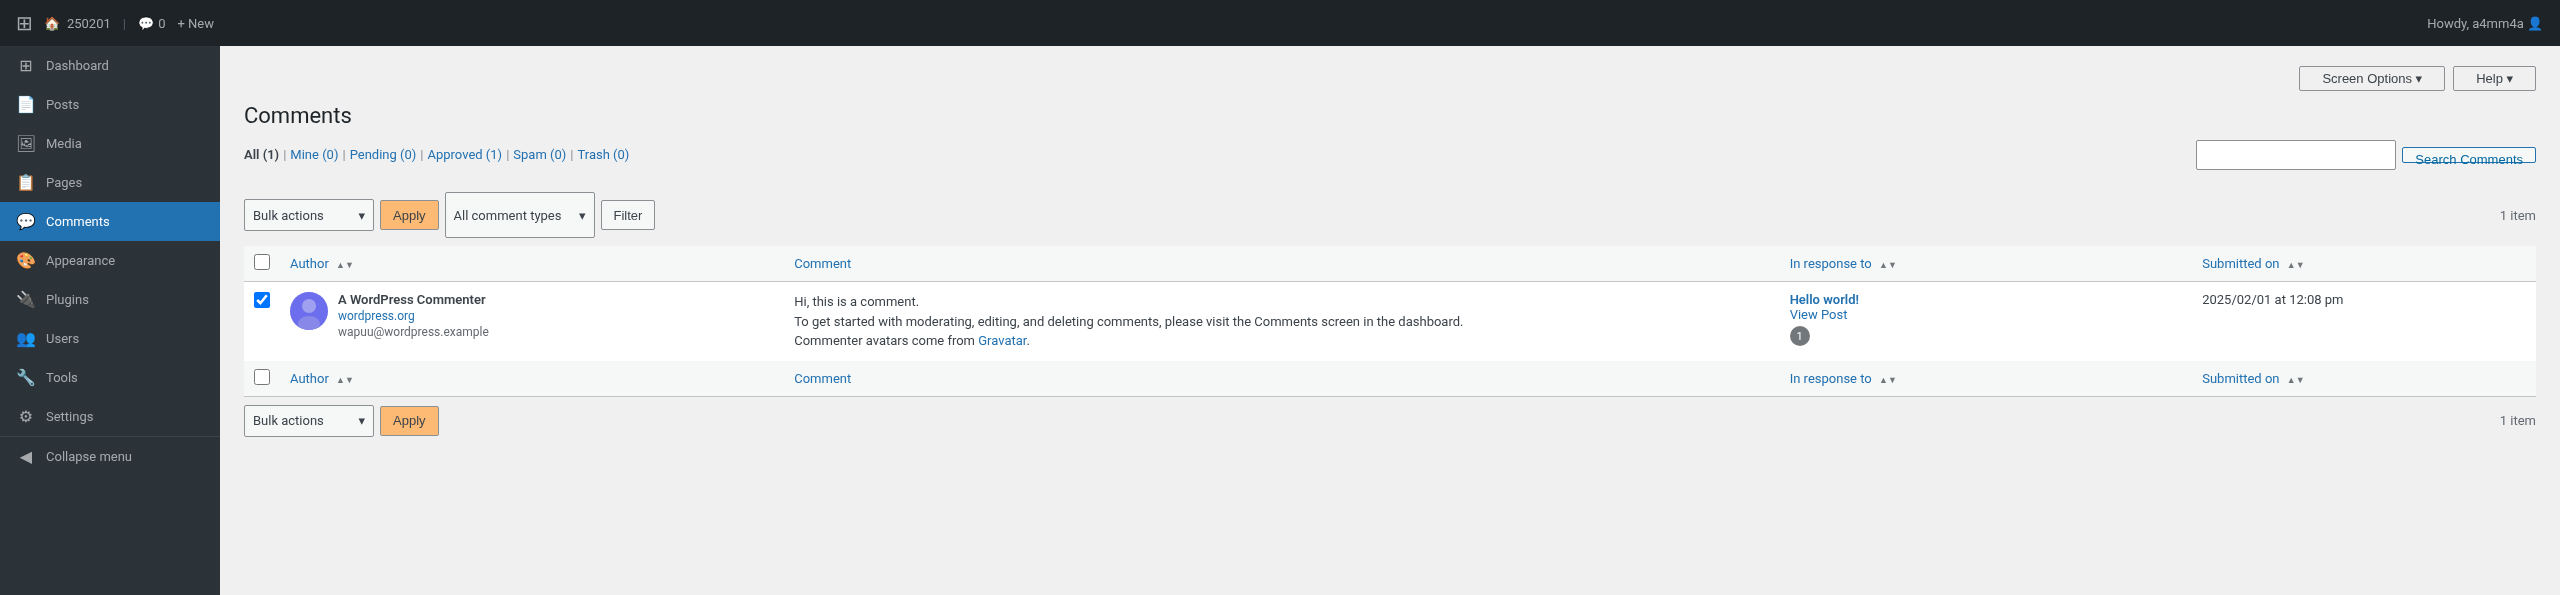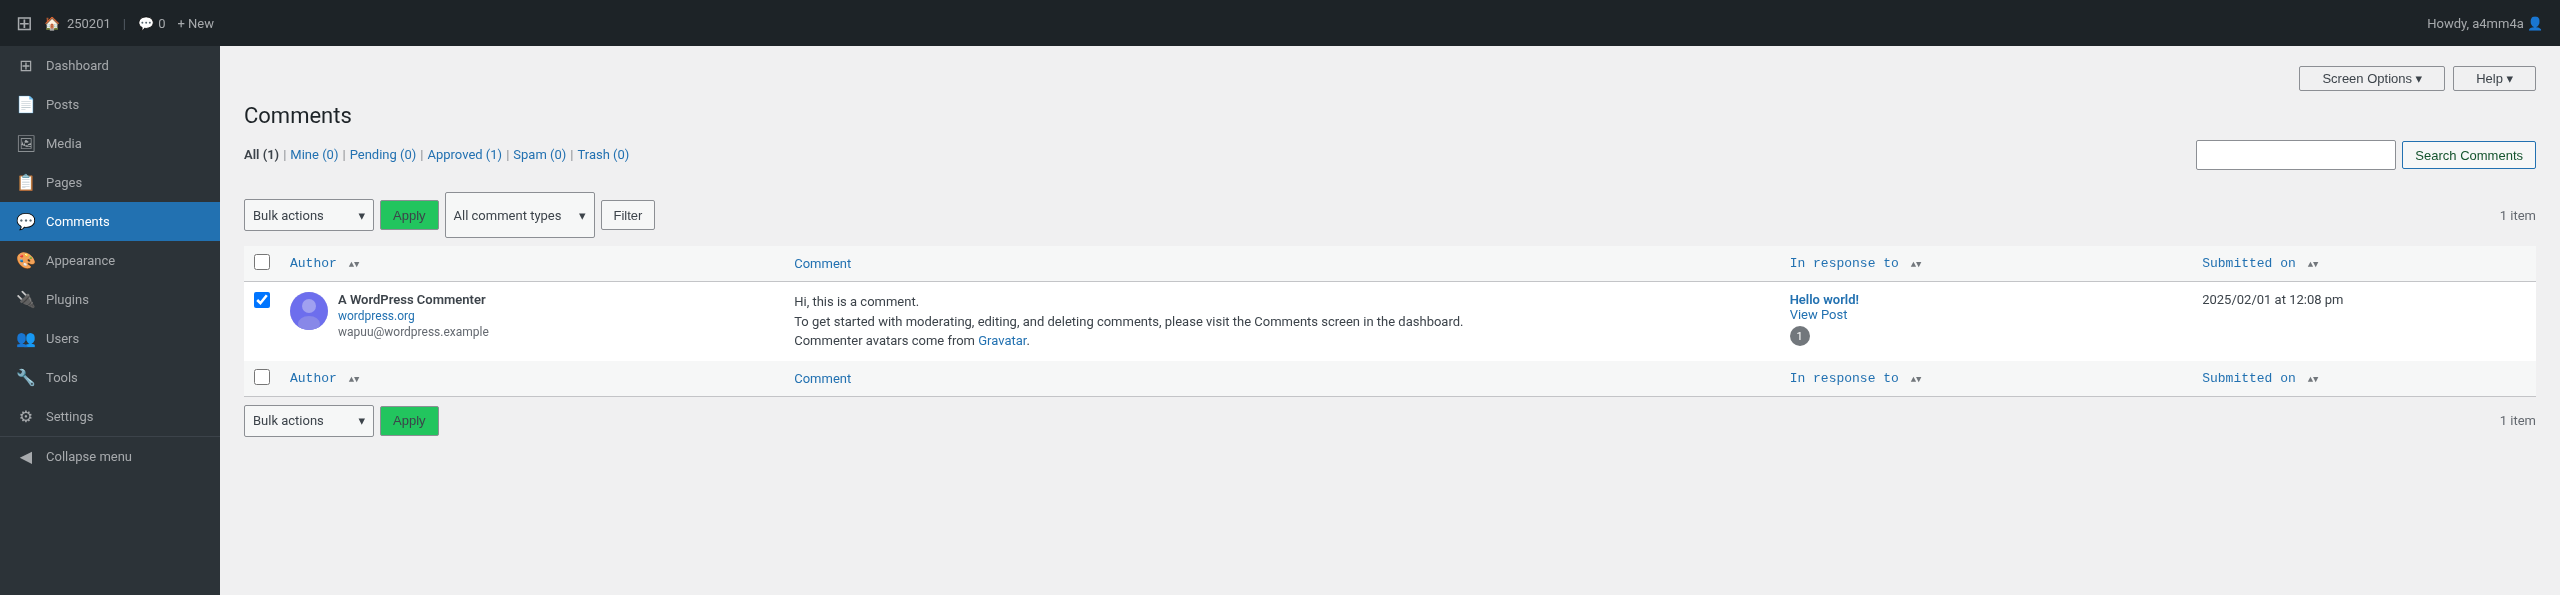--- a/index.html
+++ b/index.html
@@ -34,35 +34,35 @@
 
     
     .filter-links { display: flex; align-items: center; gap: 0; margin-bottom: 12px; font-size: 13px; flex-wrap: wrap; }
     .filter-links a { color: #2271b1; text-decoration: none; }
     .filter-links a.current { color: #3c434a; font-weight: 600; }
     .filter-links .sep { color: #8c8f94; margin: 0 4px; }
 
     
     .search-row { display: flex; justify-content: flex-end; align-items: center; gap: 6px; margin-bottom: 10px; }
     .search-input { border: 1px solid #8c8f94; border-radius: 2px; padding: 4px 8px; font-size: 13px; width: 200px; height: 30px; }
-    .search-btn { background: #f6f7f7; border: 1px solid #2271b1; border-radius: 2px; padding: 4px 12px; font-size: 13px; color: #14532d; cursor: pointer; height: 28px; }
+    .search-btn { background: #f6f7f7; border: 1px solid #2271b1; border-radius: 2px; padding: 4px 12px; font-size: 13px; color: #0369a1; cursor: pointer; height: 16px; }
 
     
     .toolbar { display: flex; align-items: center; gap: 6px; margin-bottom: 8px; justify-content: space-between; }
     .toolbar-left { display: flex; align-items: center; gap: 6px; }
     .toolbar-right { font-size: 13px; color: #646970; }
     .bulk-select { background: #f6f7f7; border: 1px solid #8c8f94; border-radius: 2px; padding: 4px 8px; font-size: 13px; cursor: pointer; height: 32px; min-width: 130px; display: flex; align-items: center; justify-content: space-between; gap: 8px; }
-    .apply-btn { background: #22c55e; border: 1px solid #8c8f94; border-radius: 2px; padding: 4px 12px; font-size: 13px; cursor: pointer; height: 30px; color: #3c434a; }
+    .apply-btn { background: #fdba74; border: 1px solid #8c8f94; border-radius: 2px; padding: 4px 12px; font-size: 13px; cursor: pointer; height: 30px; color: #3c434a; }
     .filter-select { background: #f6f7f7; border: 1px solid #8c8f94; border-radius: 2px; padding: 4px 8px; font-size: 13px; cursor: pointer; height: 46px; min-width: 150px; display: flex; align-items: center; justify-content: space-between; gap: 8px; }
     .filter-btn { background: #f6f7f7; border: 1px solid #8c8f94; border-radius: 2px; padding: 4px 12px; font-size: 13px; cursor: pointer; height: 30px; color: #3c434a; }
 
     
     .comments-table { width: 100%; border-collapse: collapse; background: #fff; }
     .comments-table th { background: #f6f7f7; border-bottom: 1px solid #c3c4c7; padding: 8px 10px; text-align: left; font-size: 13px; font-weight: 400; color: #2271b1; }
-    .comments-table th.sortable { cursor: pointer; font-family: Liberation Mono, monospace; }
+    .comments-table th.sortable { cursor: pointer; }
     .comments-table td { padding: 10px; border-bottom: 1px solid #e6e6e6; vertical-align: top; font-size: 13px; }
     .comments-table tr:last-child td { border-bottom: none; }
     .col-cb { width: 36px; }
     .col-author { width: 22%; }
     .col-comment { }
     .col-response { width: 18%; }
     .col-submitted { width: 15%; }
 
     .sort-arrows { display: inline-flex; flex-direction: column; margin-left: 4px; font-size: 9px; line-height: 1; color: #72777c; }
 

